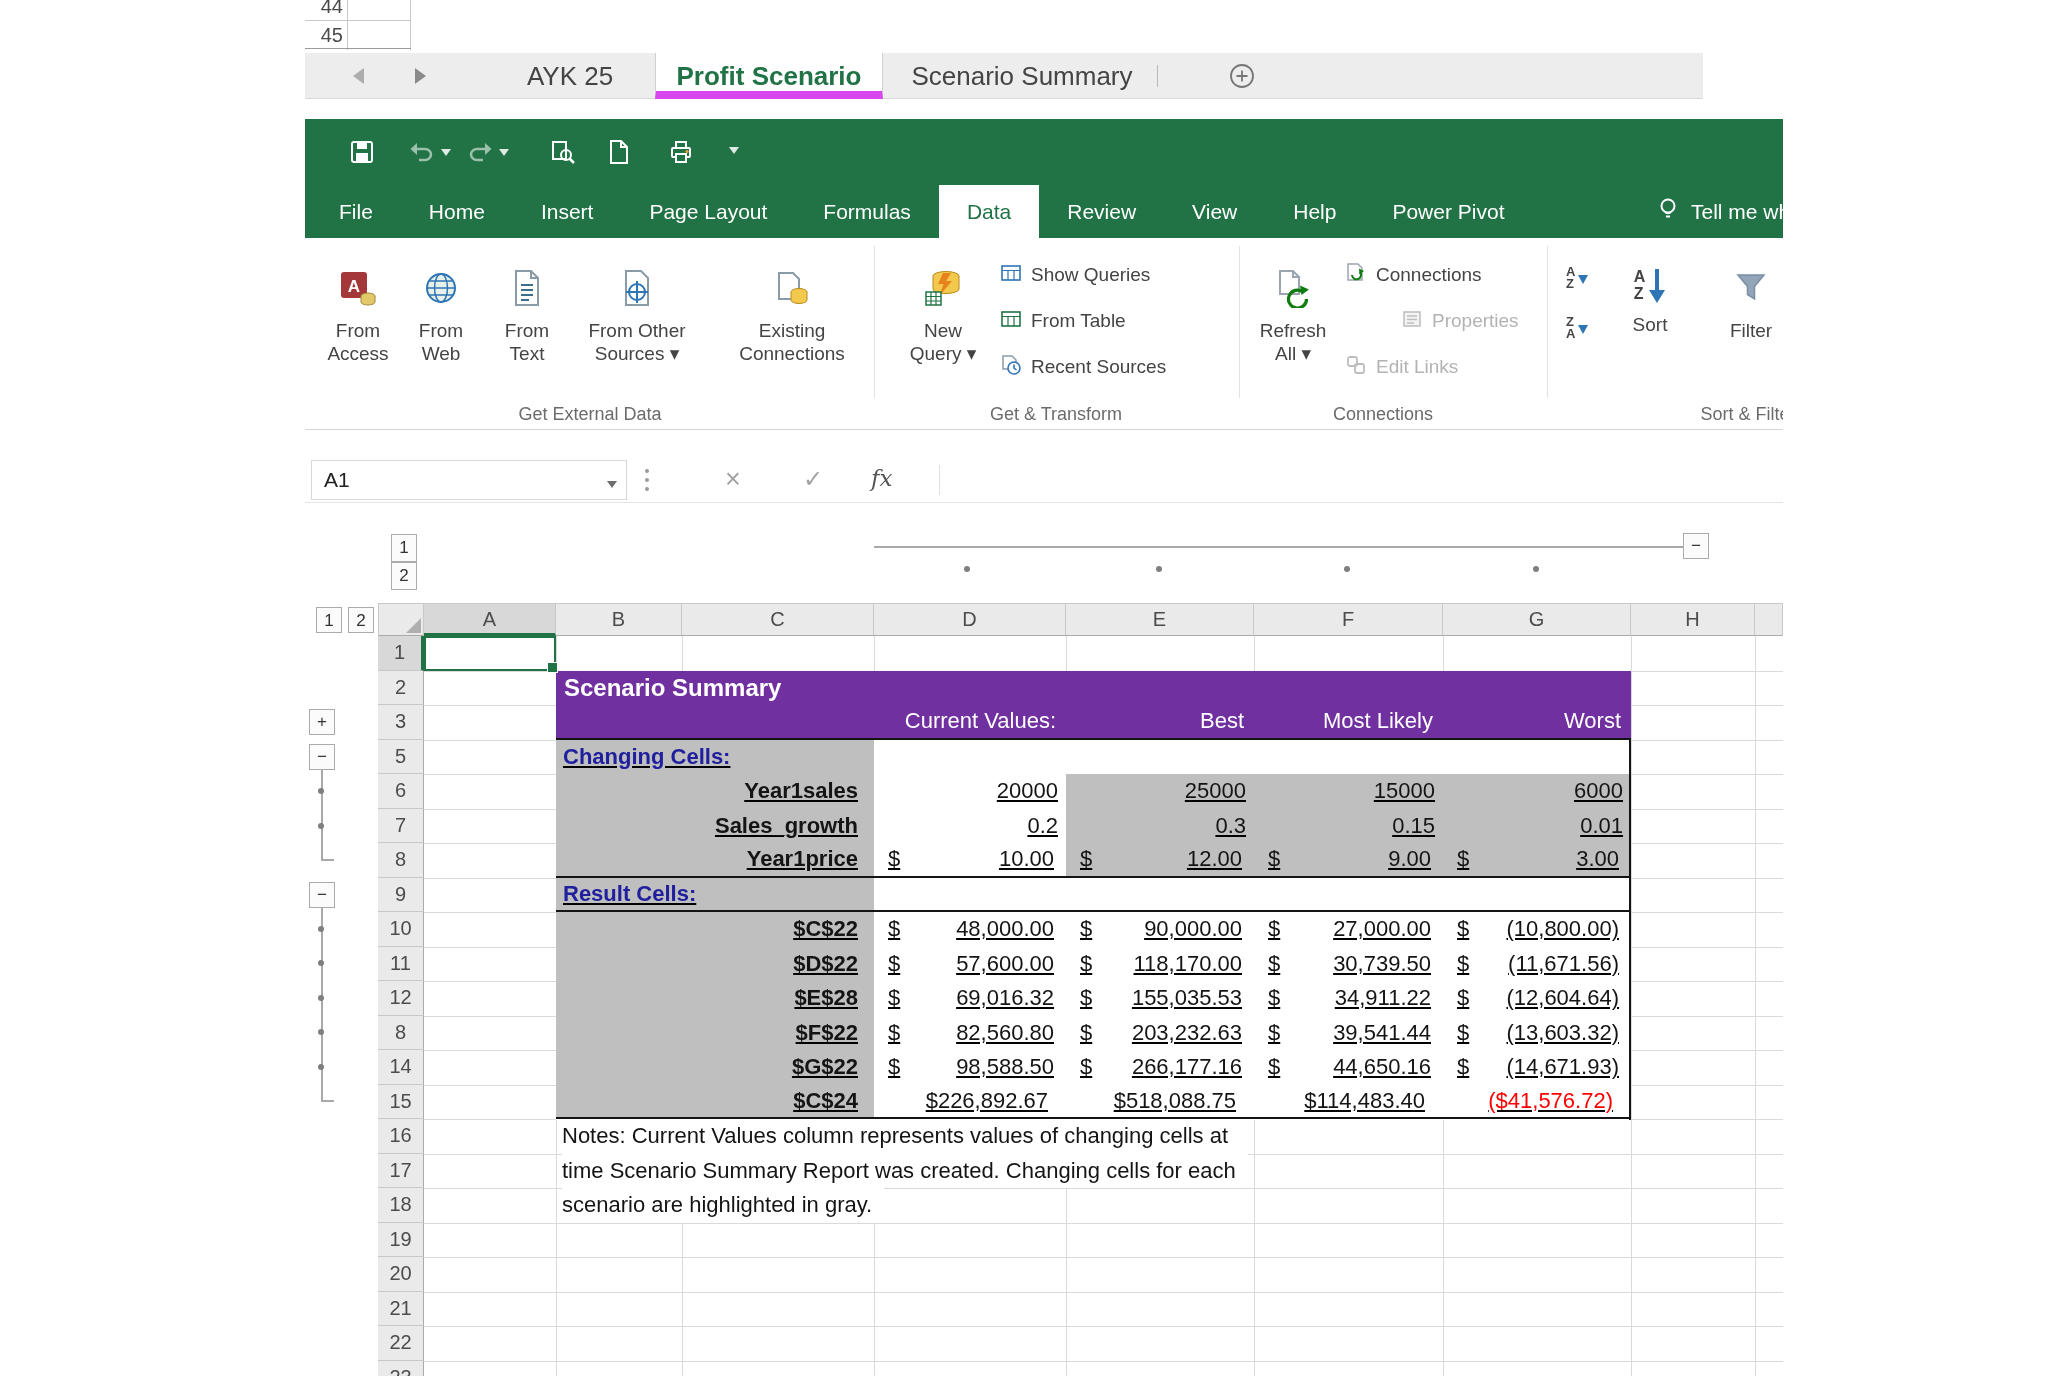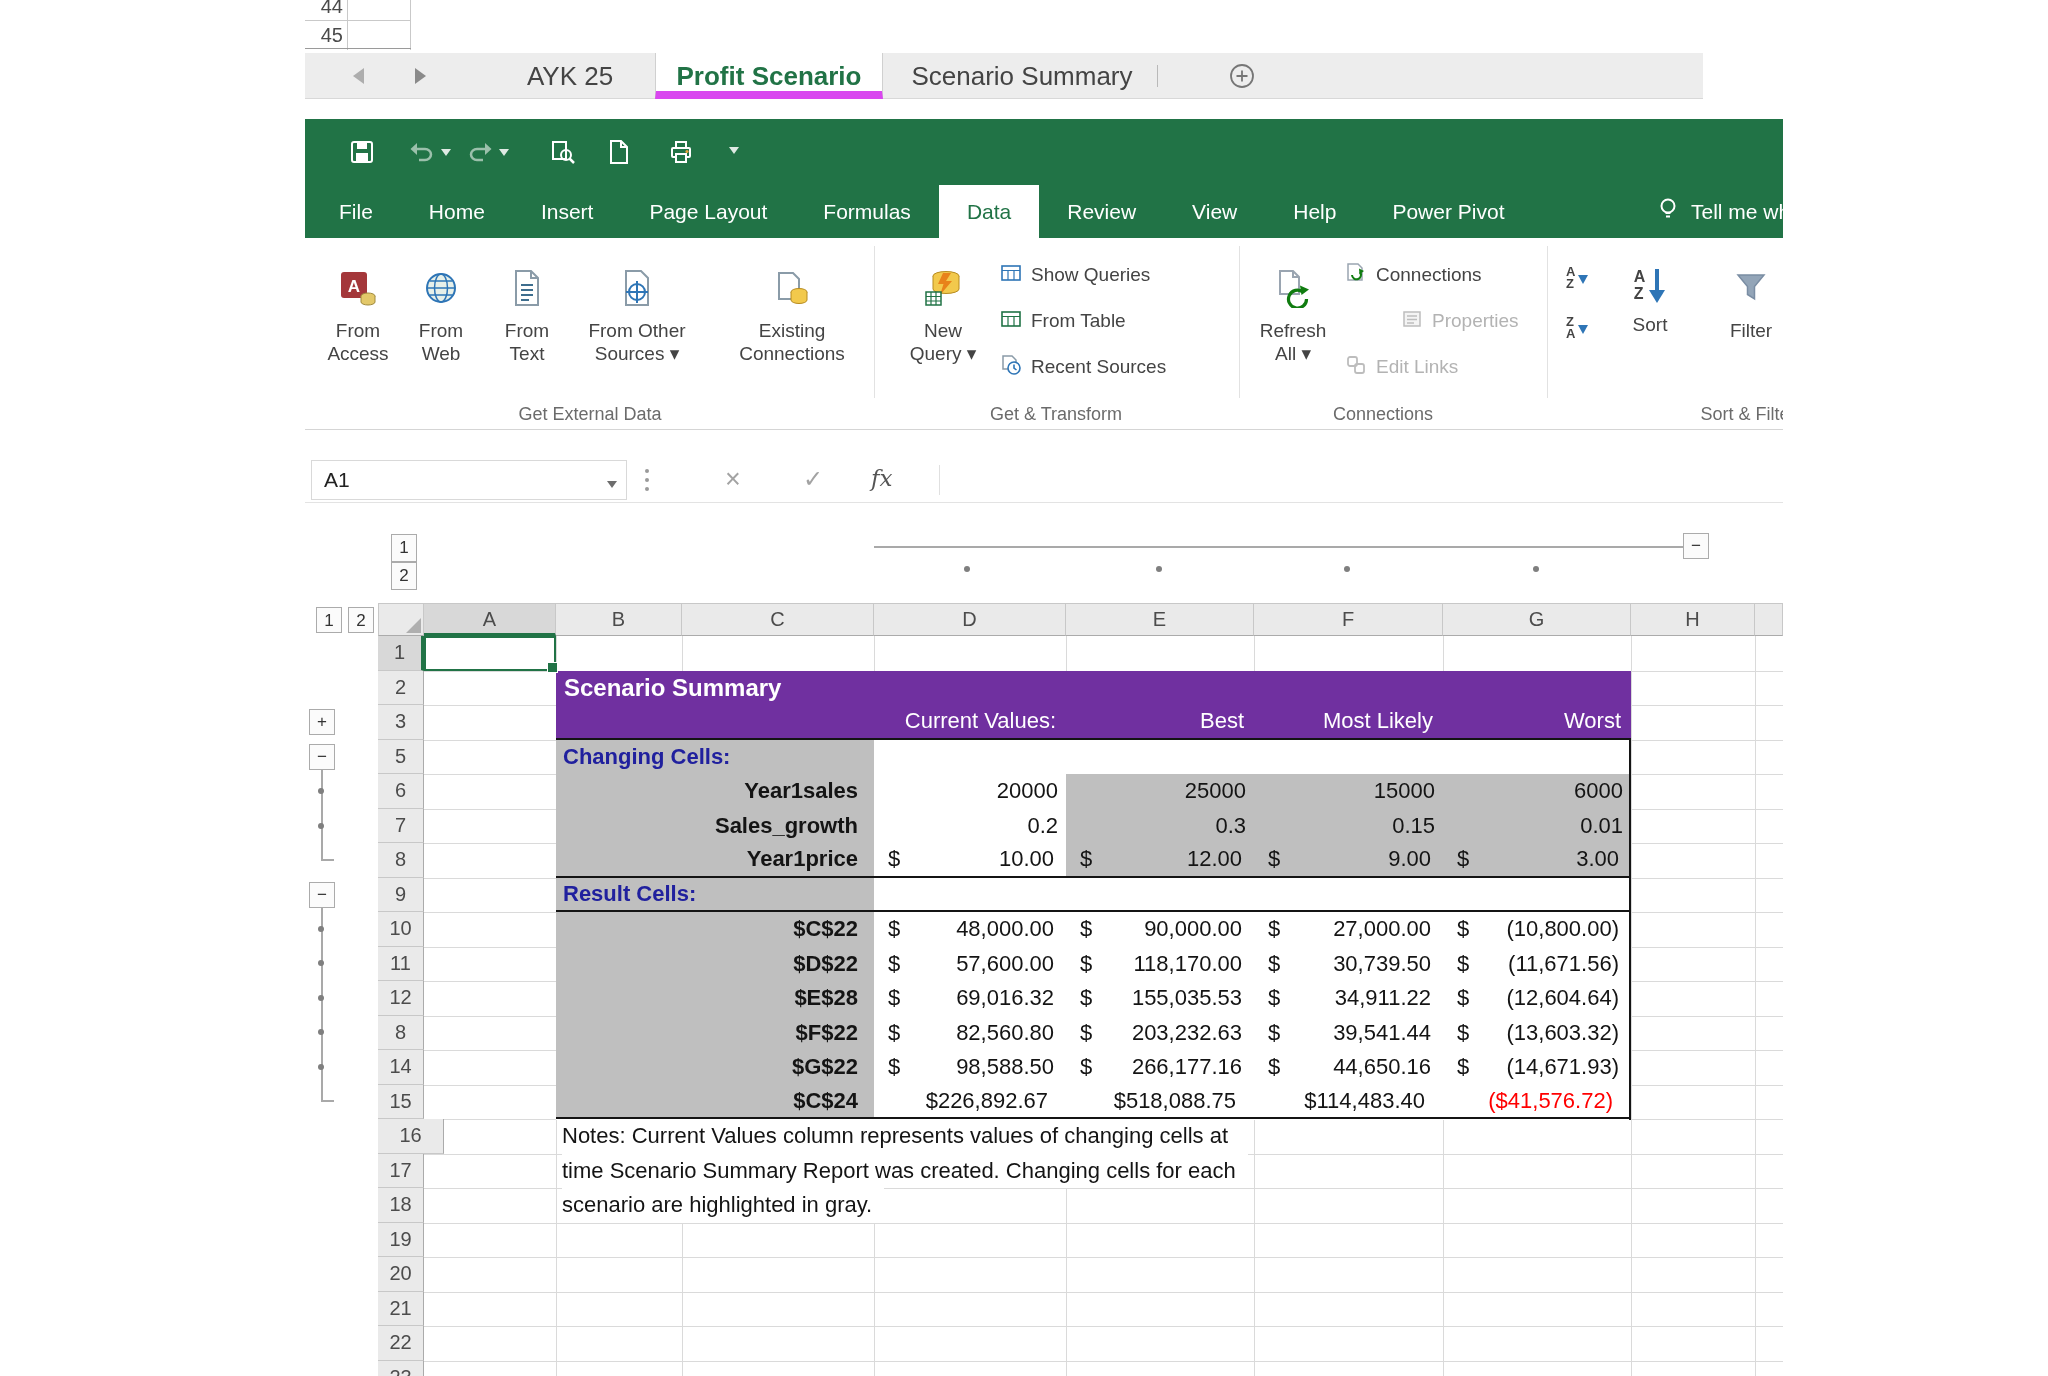--- a/index.html
+++ b/index.html
@@ -82,21 +82,21 @@
   .hline{position:absolute;height:1px;background:#DADADA;z-index:0;}
   .sel-cell{position:absolute;left:424px;top:636px;width:132px;height:35px;border:2.5px solid #217346;box-sizing:border-box;z-index:3;}
   .sel-handle{position:absolute;right:-4px;bottom:-4px;width:9px;height:9px;background:#217346;border:1.5px solid #fff;}
 
   
   .scn{position:absolute;left:556px;top:670.5px;width:1075px;height:449px;background:#fff;z-index:1;}
   .scn-banner{position:absolute;left:0;top:0;width:100%;height:69px;background:#7030A0;border-bottom:2px solid #141414;box-sizing:border-box;}
   .scn-title{position:absolute;left:8px;top:0;height:34px;display:flex;align-items:center;font-size:24px;font-weight:bold;color:#fff;}
   .scn-hdrs{position:absolute;left:0;top:33px;width:100%;height:34px;display:grid;grid-template-columns:318px 192px 188px 189px 188px;}
   .scn-hdrs .h{display:flex;align-items:center;justify-content:flex-end;padding-right:10px;box-sizing:border-box;color:#fff;font-size:22px;}
-  .trow{position:absolute;left:0;width:1075px;height:34.5px;display:grid;grid-template-columns:318px 192px 188px 189px 188px;box-sizing:border-box;}
+  .trow{position:absolute;left:0;width:1075px;height:34.5px;display:grid;grid-template-columns:318px 192px 188px 189px 188px;box-sizing:border-box;text-decoration:underline;}
   .trow.bline{border-bottom:2px solid #141414;}
   .cell{display:flex;align-items:center;font-size:22px;color:#141414;box-sizing:border-box;}
   .lbl{background:#BFBFBF;}
   .sec{font-weight:bold;color:#20209E;padding-left:7px;}
   .nm{font-weight:bold;justify-content:flex-end;padding-right:16px;}
   .num{justify-content:flex-end;padding-right:8px;}
   .numg{justify-content:flex-end;padding-right:8px;background:#BFBFBF;}
   .acc{justify-content:space-between;padding:0 12px 0 14px;}
   .accg{justify-content:space-between;padding:0 12px 0 14px;background:#BFBFBF;}
   .sum{justify-content:flex-end;padding-right:18px;}
@@ -638,21 +638,21 @@
     <div class="rowhdr" style="left: 378px; top: 774px; width: 46px; height: 34.5px;">6</div>
     <div class="rowhdr" style="left: 378px; top: 808.5px; width: 46px; height: 34.5px;">7</div>
     <div class="rowhdr" style="left: 378px; top: 843px; width: 46px; height: 34.5px;">8</div>
     <div class="rowhdr" style="left: 378px; top: 877.5px; width: 46px; height: 34.5px;">9</div>
     <div class="rowhdr" style="left: 378px; top: 912px; width: 46px; height: 34.5px;">10</div>
     <div class="rowhdr" style="left: 378px; top: 946.5px; width: 46px; height: 34.5px;">11</div>
     <div class="rowhdr" style="left: 378px; top: 981px; width: 46px; height: 34.5px;">12</div>
     <div class="rowhdr" style="left: 378px; top: 1015.5px; width: 46px; height: 34.5px;">8</div>
     <div class="rowhdr" style="left: 378px; top: 1050px; width: 46px; height: 34.5px;">14</div>
     <div class="rowhdr" style="left: 378px; top: 1084.5px; width: 46px; height: 34.5px;">15</div>
-    <div class="rowhdr" style="left: 378px; top: 1119px; width: 66px; height: 34.5px;">16</div>
+    <div class="rowhdr" style="left: 378px; top: 1119px; width: 46px; height: 34.5px;">16</div>
     <div class="rowhdr" style="left: 378px; top: 1153.5px; width: 46px; height: 34.5px;">17</div>
     <div class="rowhdr" style="left: 378px; top: 1188px; width: 46px; height: 34.5px;">18</div>
     <div class="rowhdr" style="left: 378px; top: 1222.5px; width: 46px; height: 34.5px;">19</div>
     <div class="rowhdr" style="left: 378px; top: 1257px; width: 46px; height: 34.5px;">20</div>
     <div class="rowhdr" style="left: 378px; top: 1291.5px; width: 46px; height: 34.5px;">21</div>
     <div class="rowhdr" style="left: 378px; top: 1326px; width: 46px; height: 34.5px;">22</div>
     <div class="rowhdr" style="left: 378px; top: 1360.5px; width: 46px; height: 34.5px;">23</div>
     <div class="vline" style="left: 556px; top: 636px; height: 740px;"></div>
     <div class="vline" style="left: 682px; top: 636px; height: 740px;"></div>
     <div class="vline" style="left: 874px; top: 636px; height: 740px;"></div>

